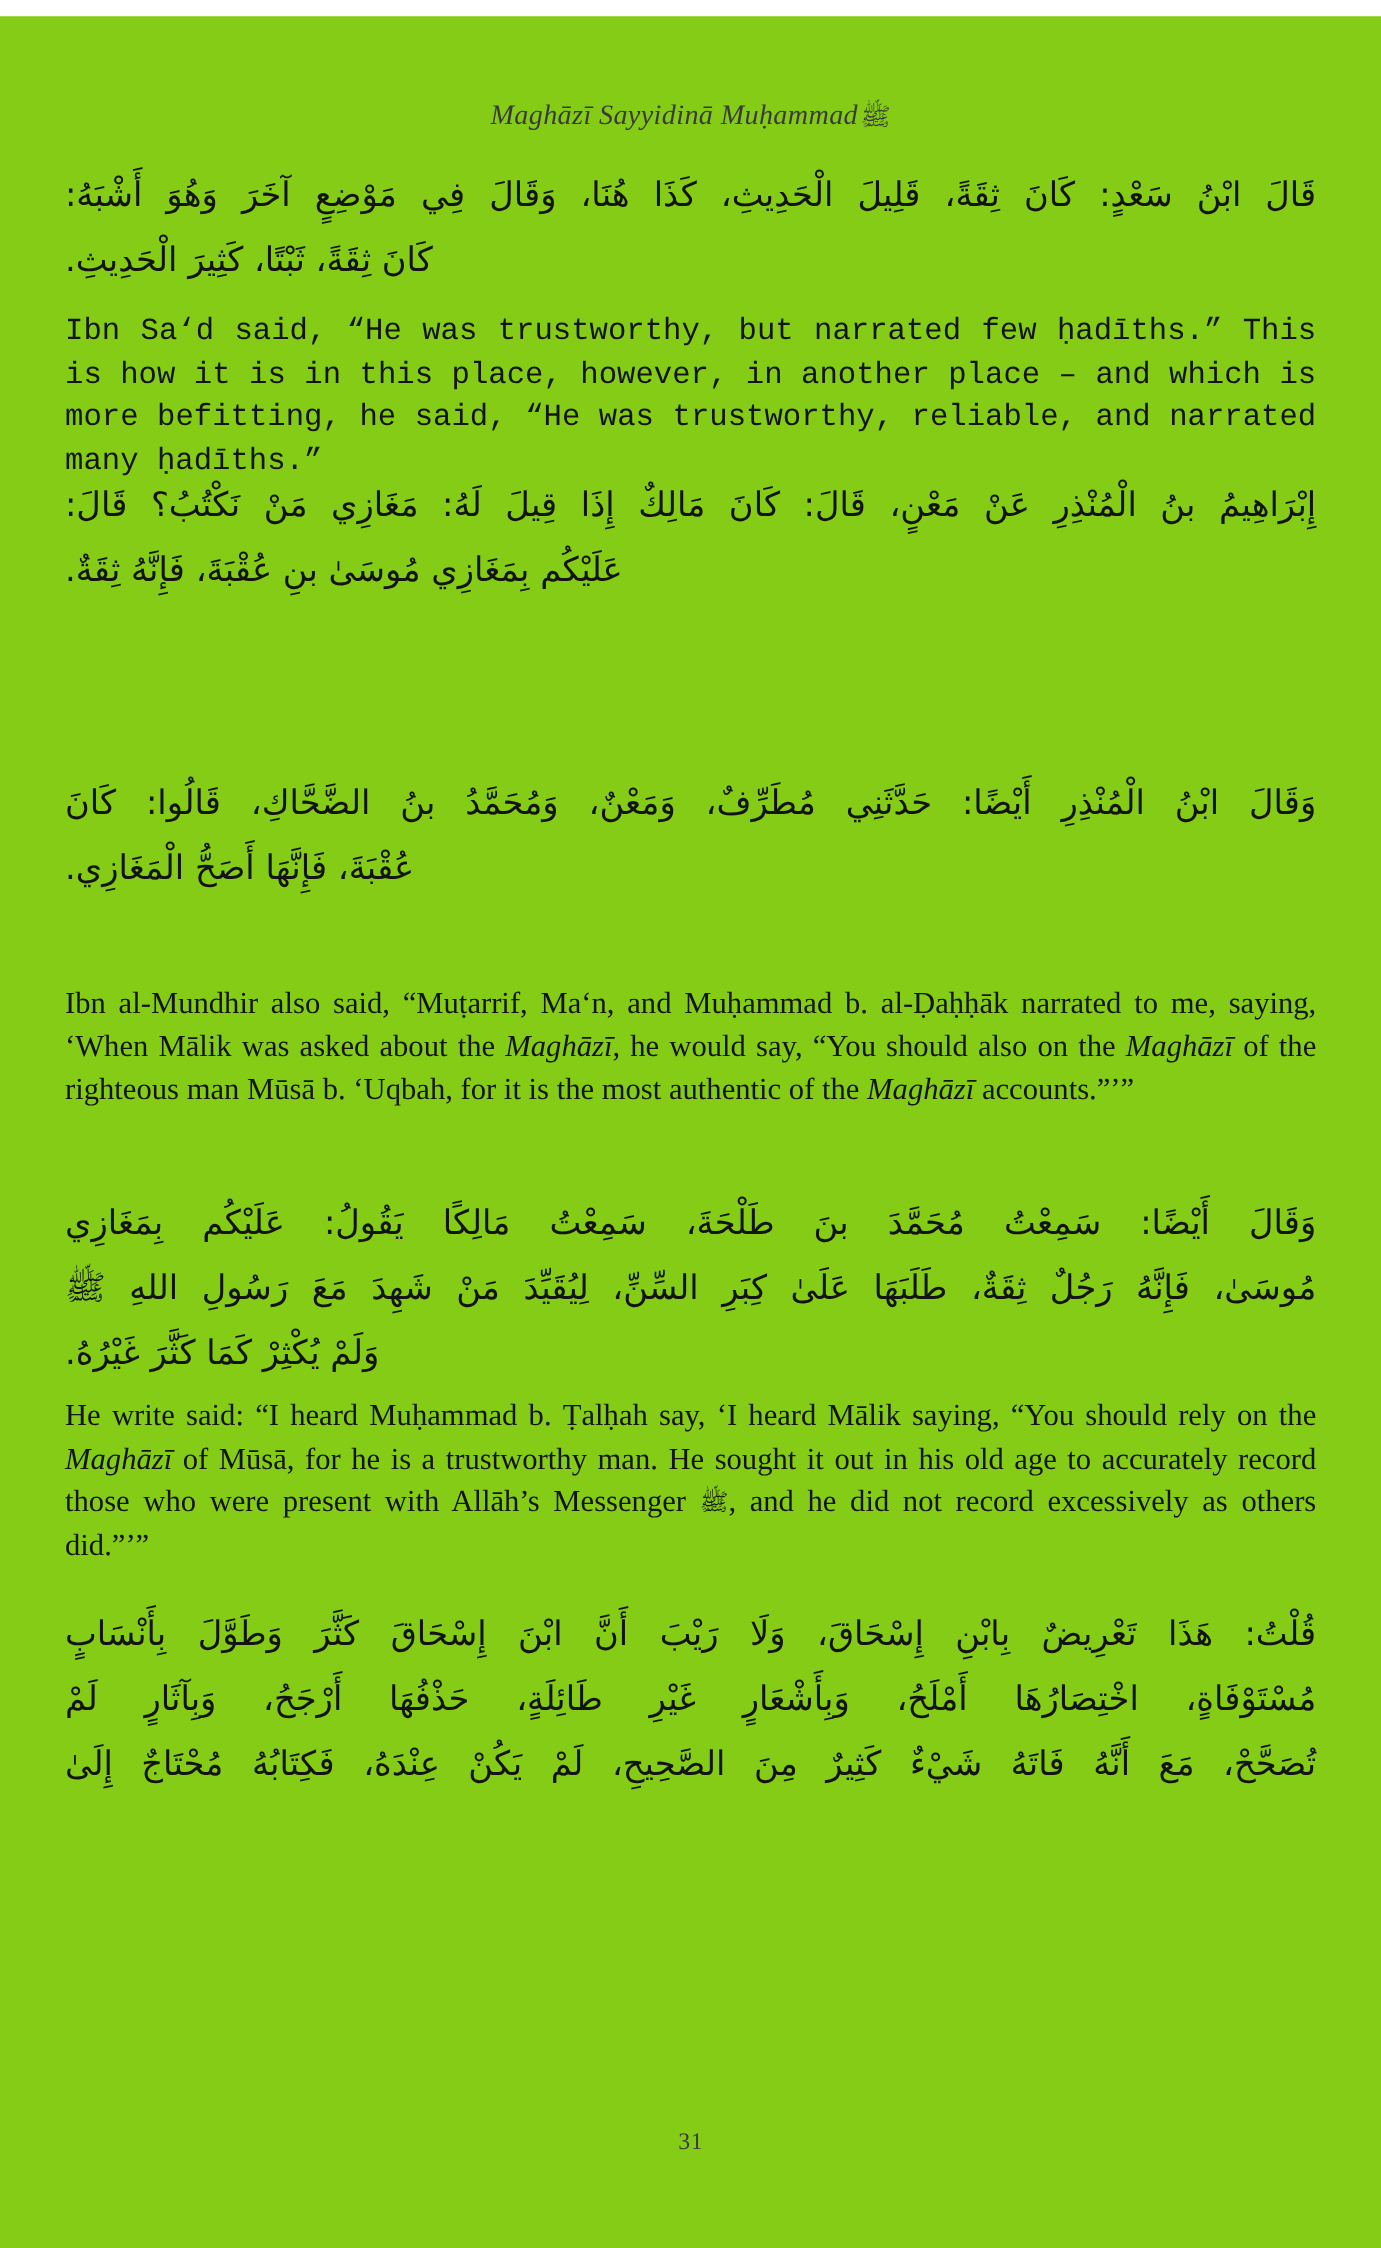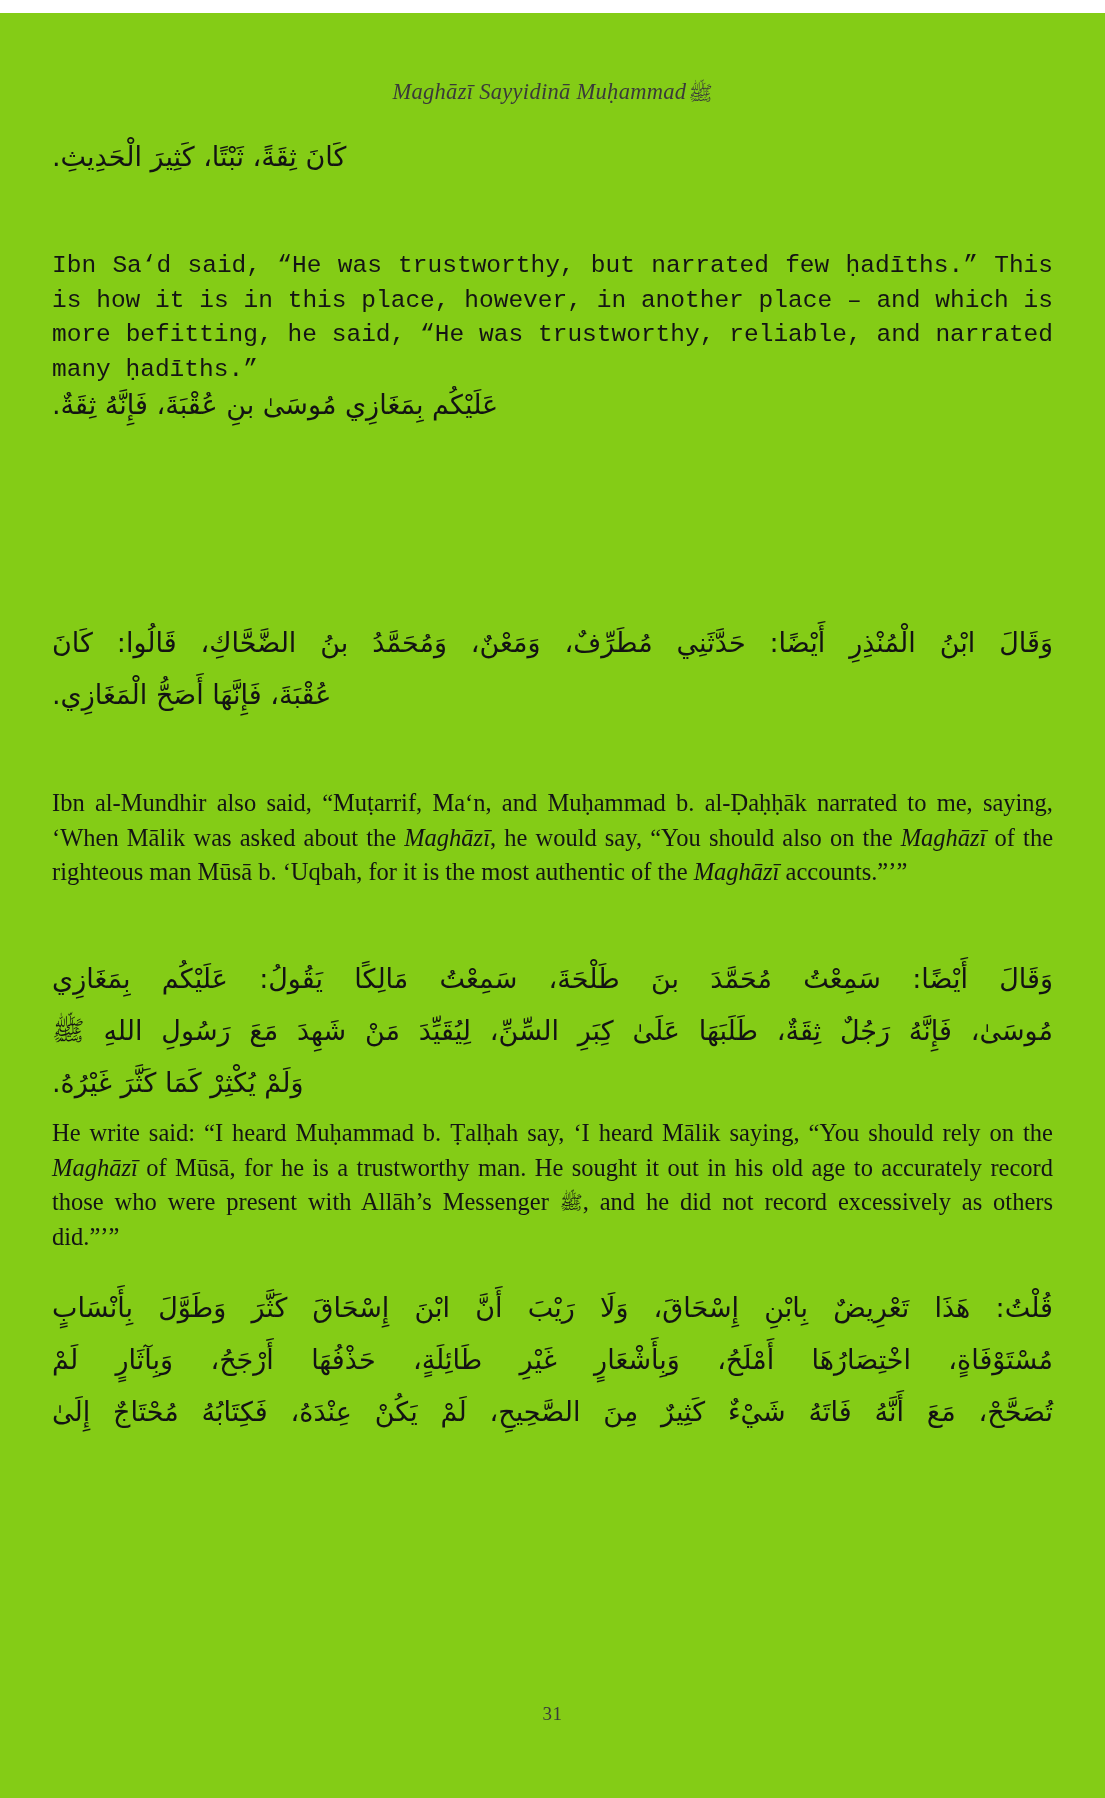--- a/index.html
+++ b/index.html
@@ -111,28 +111,30 @@
 <body>
 
 <div id="page" style="background: #84cc16; margin-top: 13px;">
   <div class="content">
 
     <div class="running-header">
       <span>Maghāzī Sayyidinā Muḥammad</span><span class="sw">ﷺ</span>
     </div>
 
     <div class="arabic" style="top:118px;">
+      <span class="ln stretch">قَالَ ابْنُ سَعْدٍ: كَانَ ثِقَةً، قَلِيلَ الْحَدِيثِ، كَذَا هُنَا، وَقَالَ فِي مَوْضِعٍ آخَرَ وَهُوَ أَشْبَهُ:</span>
       <span class="ln left">كَانَ ثِقَةً، ثَبْتًا، كَثِيرَ الْحَدِيثِ.</span>
     </div>
 
     <div class="english" style="top:236px;font-family:Liberation Mono, monospace;">
       <span>Ibn Sa‘d said, “He was trustworthy, but narrated few ḥadīths.” This is how it is in this place, however, in another place – and which is more befitting, he said, “He was trustworthy, reliable, and narrated many ḥadīths.”</span>
     </div>
 
     <div class="arabic" style="top:366px;">
+      <span class="ln stretch">إِبْرَاهِيمُ بنُ الْمُنْذِرِ عَنْ مَعْنٍ، قَالَ: كَانَ مَالِكٌ إِذَا قِيلَ لَهُ: مَغَازِي مَنْ نَكْتُبُ؟ قَالَ:</span>
       <span class="ln left">عَلَيْكُم بِمَغَازِي مُوسَىٰ بنِ عُقْبَةَ، فَإِنَّهُ ثِقَةٌ.</span>
     </div>
 
 
     <div class="arabic" style="top:604px;">
       <span class="ln stretch">وَقَالَ ابْنُ الْمُنْذِرِ أَيْضًا: حَدَّثَنِي مُطَرِّفٌ، وَمَعْنٌ، وَمُحَمَّدُ بنُ الضَّحَّاكِ، قَالُوا: كَانَ</span>
       <span class="ln left">عُقْبَةَ، فَإِنَّهَا أَصَحُّ الْمَغَازِي.</span>
     </div>
 
     <div class="english" style="top:773px;">

